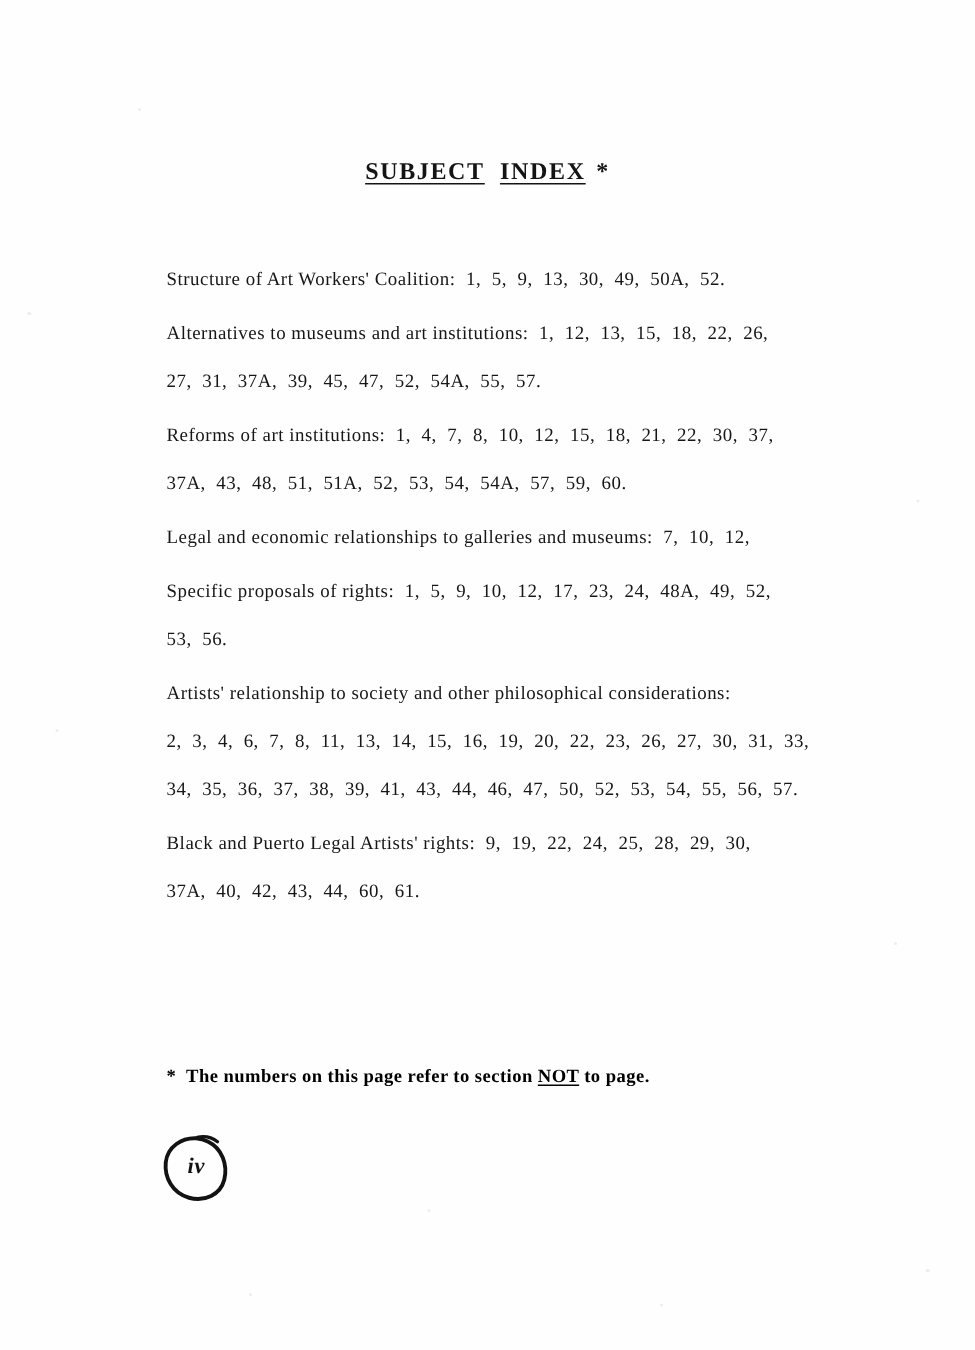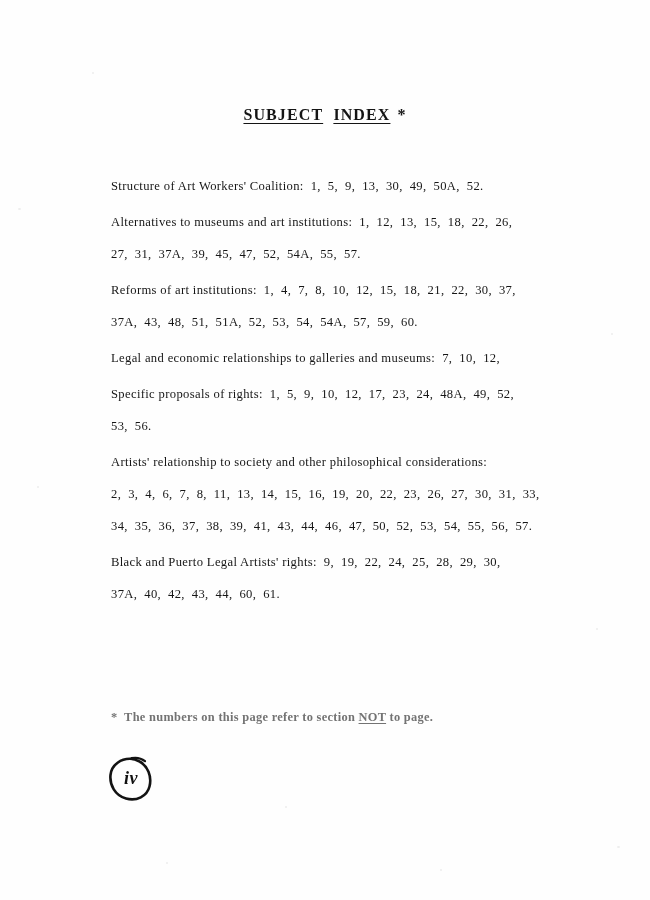--- a/index.html
+++ b/index.html
@@ -75,21 +75,21 @@
   }
 
   
   #footnote {
     position: absolute;
     top: 710px;
     left: 111px;
     font-size: 12.4px;
     letter-spacing: 0.3px;
     font-weight: 600;
-    color: #737373;
+    color: #000000;
     white-space: pre;
   }
   #footnote .u {
     text-decoration: underline;
     text-underline-offset: 2px;
     text-decoration-thickness: 1.2px;
   }
 
   
   #folio {
@@ -103,21 +103,21 @@
   #folio .num {
     position: absolute;
     top: 0;
     left: 0;
     width: 56px;
     height: 52px;
     display: flex;
     align-items: center;
     justify-content: center;
     font-family: "Liberation Serif", serif;
-    font-size: 18px;
+    font-size: 15px;
     font-style: italic;
     font-weight: 700;
     color: #111111;
     letter-spacing: 0.5px;
     padding-bottom: 2px;
     box-sizing: border-box;
   }
 </style>
 </head>
 <body>

